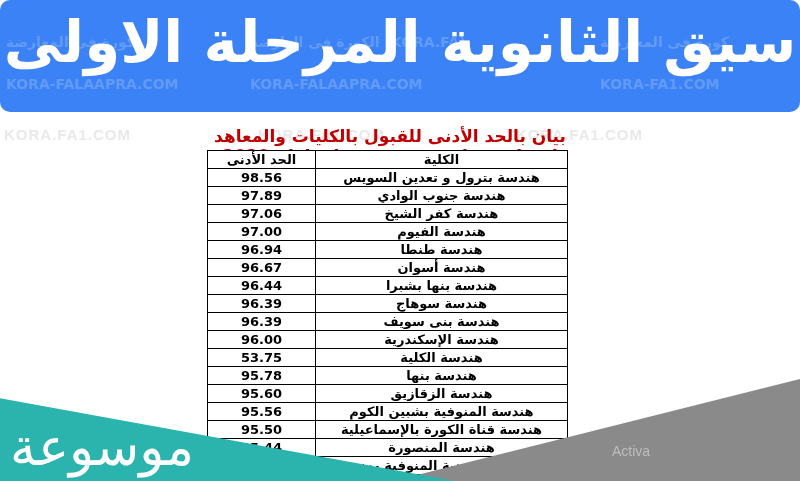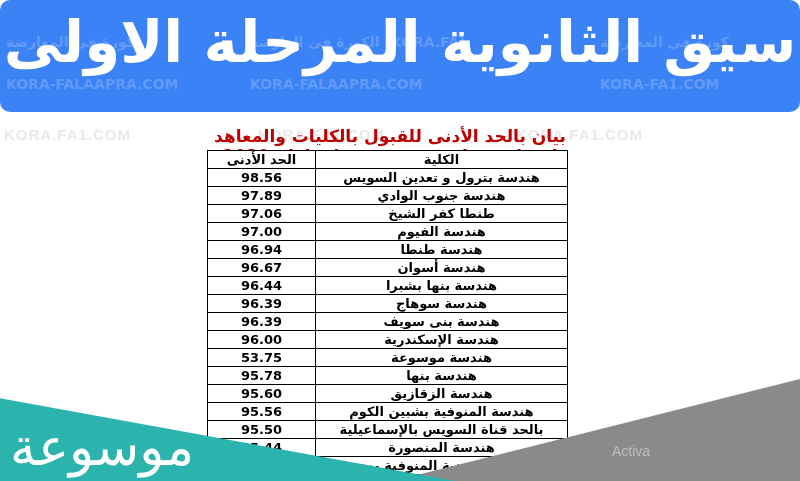--- a/index.html
+++ b/index.html
@@ -198,21 +198,21 @@
   <tbody id="grades-body">
       <tr>
         <td>هندسة بترول و تعدين السويس</td>
         <td>98.56</td>
       </tr>
       <tr>
         <td>هندسة جنوب الوادي</td>
         <td>97.89</td>
       </tr>
       <tr>
-        <td>طنطا كفر الشيخ</td>
+        <td>هندسة كفر الشيخ</td>
         <td>97.06</td>
       </tr>
       <tr>
         <td>هندسة الفيوم</td>
         <td>97.00</td>
       </tr>
       <tr>
         <td>هندسة طنطا</td>
         <td>96.94</td>
       </tr>
@@ -230,37 +230,37 @@
       </tr>
       <tr>
         <td>هندسة بنى سويف</td>
         <td>96.39</td>
       </tr>
       <tr>
         <td>هندسة الإسكندرية</td>
         <td>96.00</td>
       </tr>
       <tr>
-        <td>هندسة موسوعة</td>
+        <td>هندسة الكلية</td>
         <td>53.75</td>
       </tr>
       <tr>
         <td>هندسة بنها</td>
         <td>95.78</td>
       </tr>
       <tr>
         <td>هندسة الزقازيق</td>
         <td>95.60</td>
       </tr>
       <tr>
         <td>هندسة المنوفية بشبين الكوم</td>
         <td>95.56</td>
       </tr>
       <tr>
-        <td>بالحد قناة السويس بالإسماعيلية</td>
+        <td>هندسة قناة الكورة بالإسماعيلية</td>
         <td>95.50</td>
       </tr>
       <tr>
         <td>هندسة المنصورة</td>
         <td>95.44</td>
       </tr>
       <tr>
         <td>هندسة إلكترونية المنوفية بمنوف</td>
         <td>95.39</td>
       </tr>

